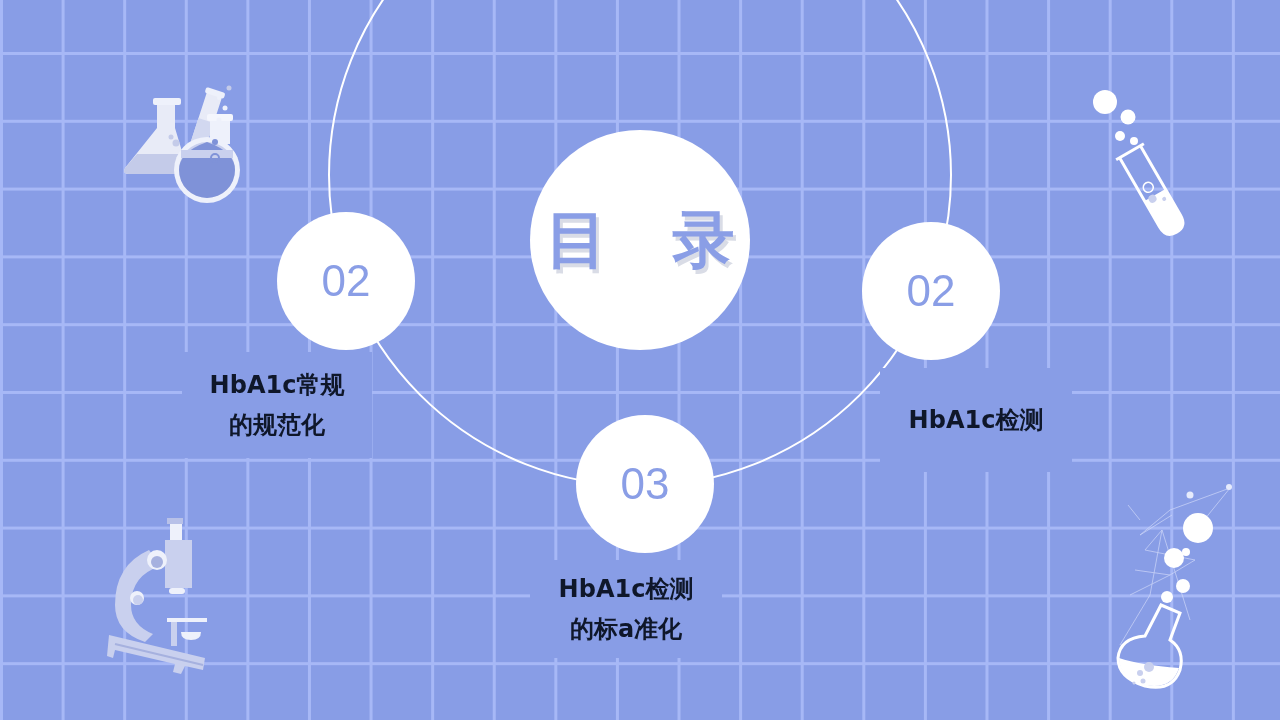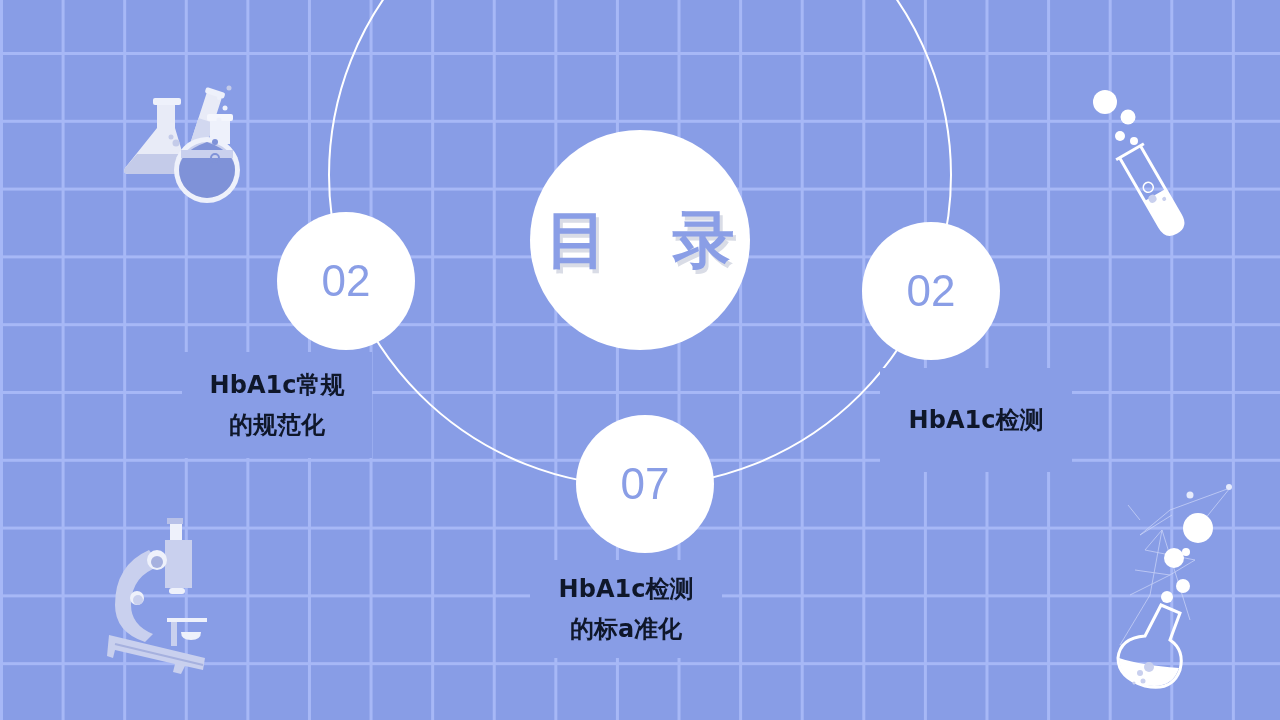--- a/index.html
+++ b/index.html
@@ -63,21 +63,21 @@
 
 <div class="circle num-circle" style="left:277px; top:212px;">
   <span class="num-text">02</span>
 </div>
 <div class="label-box" style="left:182px; top:352px; width:190px; height:106px;">
   <span>HbA1c常规</span>
   <span>的规范化</span>
 </div>
 
 <div class="circle num-circle" style="left:576px; top:415px;">
-  <span class="num-text">07</span>
+  <span class="num-text">03</span>
 </div>
 <div class="label-box" style="left:530px; top:560px; width:192px; height:98px;">
   <span>HbA1c检测</span>
   <span>的标a准化</span>
 </div>
 
 <div class="circle num-circle" style="left:862px; top:222px;">
   <span class="num-text">02</span>
 </div>
 <div class="label-box" style="left:880px; top:368px; width:192px; height:104px;">

